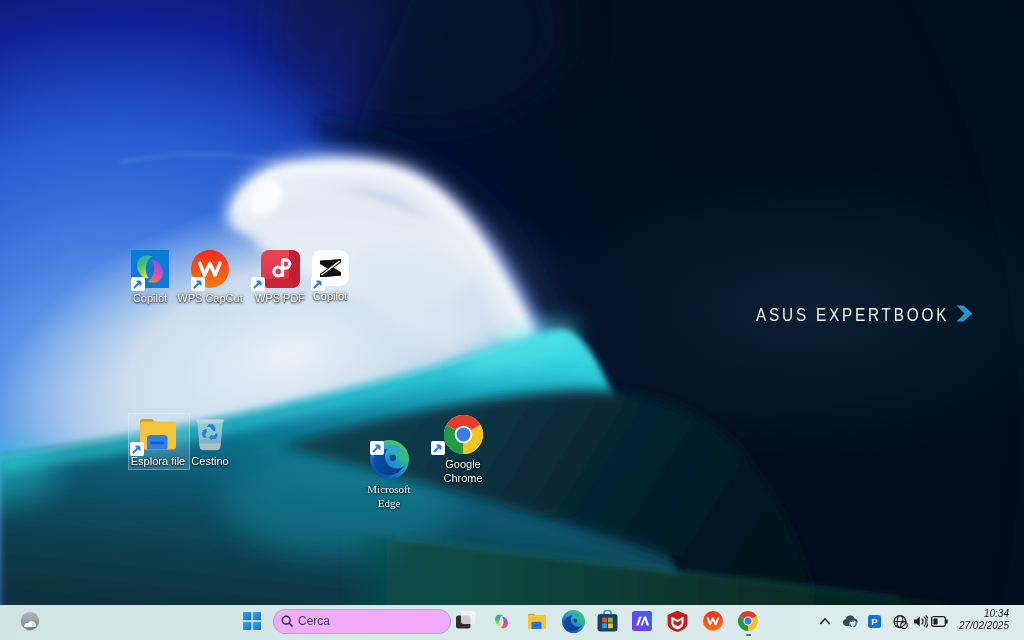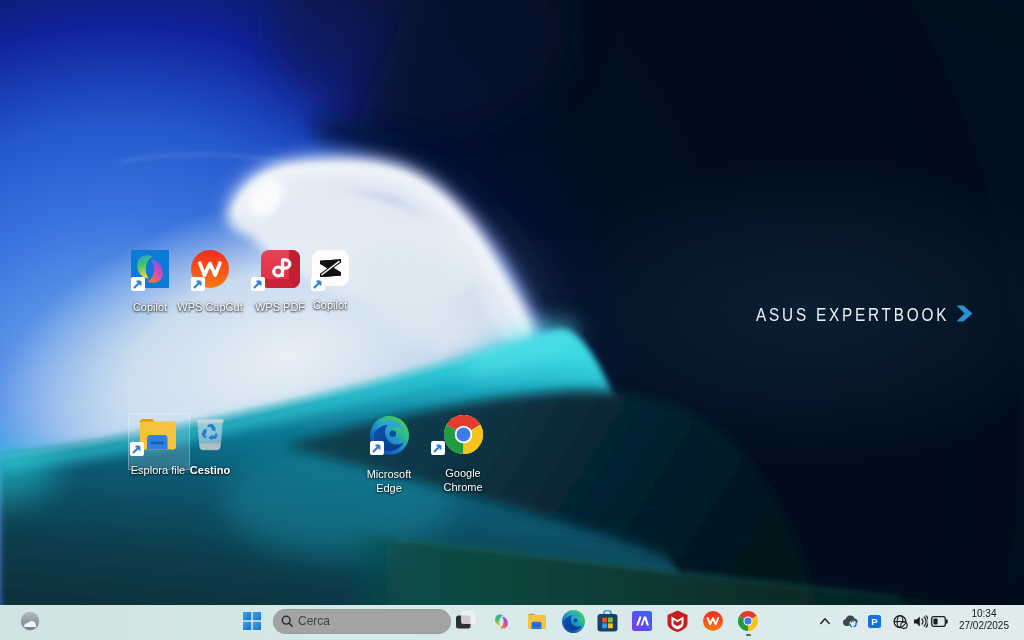--- a/index.html
+++ b/index.html
@@ -1,27 +1,27 @@
 <!DOCTYPE html>
 <html><head>
 <meta charset="utf-8">
 <style>
 html,body{margin:0;padding:0;width:1024px;height:640px;overflow:hidden;background:#000;}
 body{font-family:"Liberation Sans",sans-serif;position:relative;}
 #wall{position:absolute;left:0;top:0;}
 .dico{position:absolute;width:90px;text-align:center;}
-.dico .lbl{margin-top:12px;font-size:11px;line-height:14px;color:#fff;
+.dico .lbl{margin-top:3px;font-size:11px;line-height:14px;color:#fff;
   text-shadow:0 1px 2px rgba(0,0,0,.85),0 0 3px rgba(0,0,0,.55);}
 .dico svg.main{display:block;margin:0 auto;}
 .badge{position:absolute;width:14px;height:14px;background:#fff;border-radius:2px;}
 #taskbar{position:absolute;left:0;top:605px;width:1024px;height:35px;
   background:linear-gradient(90deg,#d0e3e3,#d7e9e9 45%,#dfecee);}
 .tb{position:absolute;}
-#clock{position:absolute;right:15px;top:608px;text-align:center;font-size:10px;line-height:11.5px;color:#17191b;}
-#searchbox{position:absolute;left:273px;top:608.5px;width:176px;height:23px;background:#a3a3a3;
+#clock{position:absolute;right:15px;top:608px;text-align:right;font-size:10px;line-height:11.5px;color:#17191b;font-style:italic;}
+#searchbox{position:absolute;left:273px;top:608.5px;width:176px;height:23px;background:#f0abfc;
   border:1px solid rgba(130,155,160,.5);border-radius:13px;}
 #searchbox span{position:absolute;left:24px;top:4px;font-size:12px;color:#3e4448;}
 #asustext{position:absolute;left:756px;top:304.5px;color:#eef3f7;font-size:17.5px;letter-spacing:3.2px;font-weight:400;white-space:nowrap;transform:scaleX(0.875);transform-origin:left center;}
 </style>
 </head>
 <body>
 <svg id="wall" width="1024" height="640" viewBox="0 0 1024 640">
  <defs>
   <radialGradient id="gBase" cx="0.72" cy="0.45" r="0.75">
     <stop offset="0" stop-color="#0b2032"></stop>
@@ -199,21 +199,21 @@
  <div style="position:absolute;left:15px;top:-3px;width:60px;height:55px;background:rgba(215,235,248,.18);border:1px solid rgba(255,255,255,.25);"></div>
  <svg class="main" width="40" height="35" viewBox="0 0 40 35" style="position:relative;">
   <path d="M2,6 a3,3 0 0 1 3,-3 h9 l4,4 h-16 Z" fill="#d89b12"></path>
   <rect x="2" y="5.5" width="36" height="28" rx="3" fill="#f5c33e"></rect>
   <path d="M9,22.5 a3.5,3.5 0 0 1 3.5,-3.5 h13.5 a3.5,3.5 0 0 1 3.5,3.5 v11 h-20.5 Z" fill="#2f80e4"></path>
   <rect x="12.5" y="25.5" width="13.5" height="2.8" rx="1.4" fill="#1b5cb8"></rect>
  </svg>
  <div class="lbl" style="position:relative;">Esplora file</div>
 </div>
 
-<div class="dico" style="left:165px;top:416px;font-weight:bold;">
+<div class="dico" style="left:165px;top:416px;">
  <svg class="main" width="32" height="35" viewBox="0 0 32 35">
   <path d="M3.5,5 h25 l-2.4,26 a3,3 0 0 1 -3,2.7 h-14.2 a3,3 0 0 1 -3,-2.7 Z" fill="rgba(232,242,248,.5)" stroke="rgba(165,185,200,.75)" stroke-width="1"></path>
   <rect x="2.4" y="3.2" width="27.2" height="3.2" rx="1.1" fill="#c9d0d6"></rect>
   <path d="M5.6,27.5 h20.8 l-0.4,3.5 a3,3 0 0 1 -3,2.7 h-14 a3,3 0 0 1 -3,-2.7 Z" fill="#b2bcc4"></path>
   <g fill="#2e7ad0">
    <g transform="translate(16,16.5)">
     <g>
             <path d="M-1.1,-8.2 L2.9,-8.2 L5.2,-4.2 L2.1,-2.4 L0.3,-5.4 L-3.1,-5.4 Z"></path>
             <path d="M5.6,-5.6 L7.2,-1.4 L3.2,-1.4 Z" transform="rotate(25 5.6 -5.6)"></path>
           </g>
@@ -224,21 +224,21 @@
     <g transform="rotate(240)">
             <path d="M-1.1,-8.2 L2.9,-8.2 L5.2,-4.2 L2.1,-2.4 L0.3,-5.4 L-3.1,-5.4 Z"></path>
             <path d="M5.6,-5.6 L7.2,-1.4 L3.2,-1.4 Z" transform="rotate(25 5.6 -5.6)"></path>
           </g>
    </g>
   </g>
  </svg>
  <div class="lbl">Cestino</div>
 </div>
 
-<div class="dico" style="left:344px;top:416px;">
+<div class="dico" style="left:344px;top:440px;font-family:Liberation Serif, serif;">
  <svg class="main" width="39" height="39" viewBox="0 0 39 39">
   <defs>
    <linearGradient id="eg1" x1="0.85" y1="0.1" x2="0.2" y2="0.9">
      <stop offset="0" stop-color="#47c75a"></stop>
           <stop offset="0.3" stop-color="#2fb98f"></stop>
      <stop offset="0.55" stop-color="#1e8fd0"></stop>
           <stop offset="0.8" stop-color="#1265c4"></stop>
      <stop offset="1" stop-color="#0c4da6"></stop>
    </linearGradient>
    <linearGradient id="eg2" x1="0" y1="0" x2="1" y2="1">

